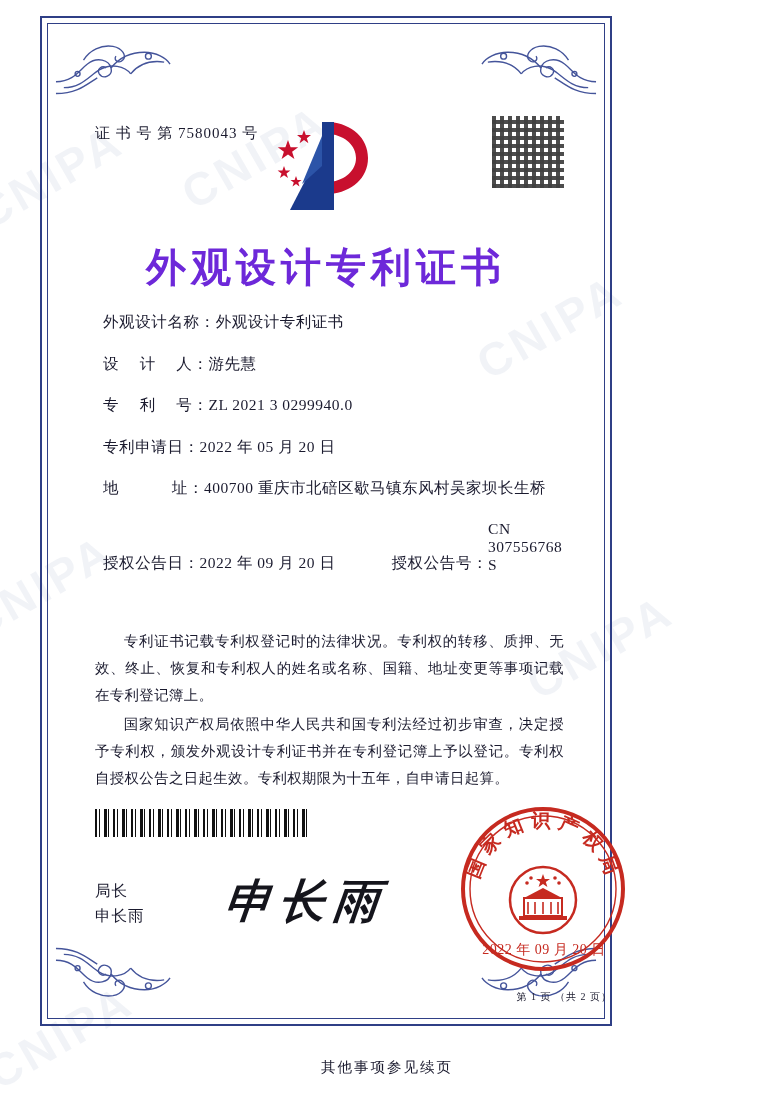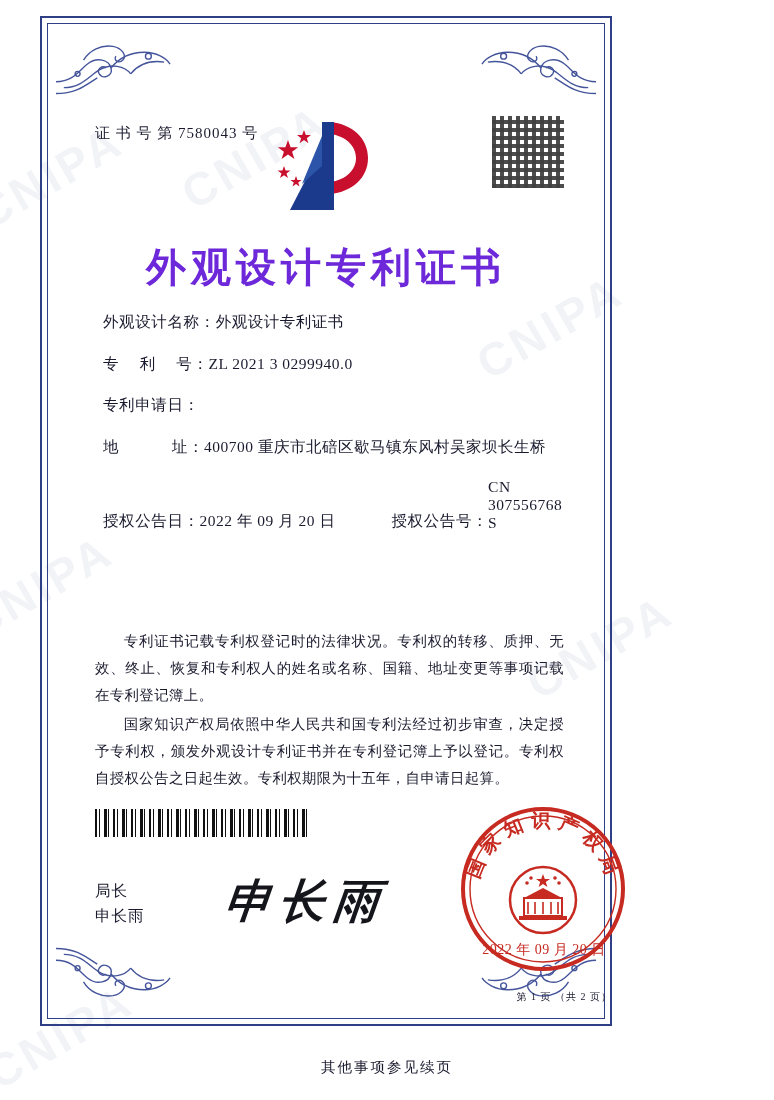--- a/index.html
+++ b/index.html
@@ -332,25 +332,30 @@
     </div>
 
     <div class="doc-title">外观设计专利证书</div>
 
     <div class="fields">
       <div class="field-row">
         <span class="field-label">外观设计名称：</span>
         <span class="field-value">外观设计专利证书</span>
       </div>
       <div class="field-row">
+        <span class="field-label">设　 计　 人：</span>
+        <span class="field-value">游先慧</span>
+      </div>
+      <div class="field-row">
         <span class="field-label">专　 利　 号：</span>
         <span class="field-value">ZL 2021 3 0299940.0</span>
       </div>
       <div class="field-row">
         <span class="field-label">专利申请日：</span>
+        <span class="field-value">2022 年 05 月 20 日</span>
       </div>
       <div class="field-row">
         <span class="field-label">地　　　 址：</span>
         <span class="field-value">400700 重庆市北碚区歇马镇东风村吴家坝长生桥</span>
       </div>
       <div class="field-row dual">
         <span class="field-label">授权公告日：</span>
         <span class="field-value" style="flex:0 0 auto;">2022 年 09 月 20 日</span>
         <span class="seg2">
           <span class="field-label">授权公告号：</span>

